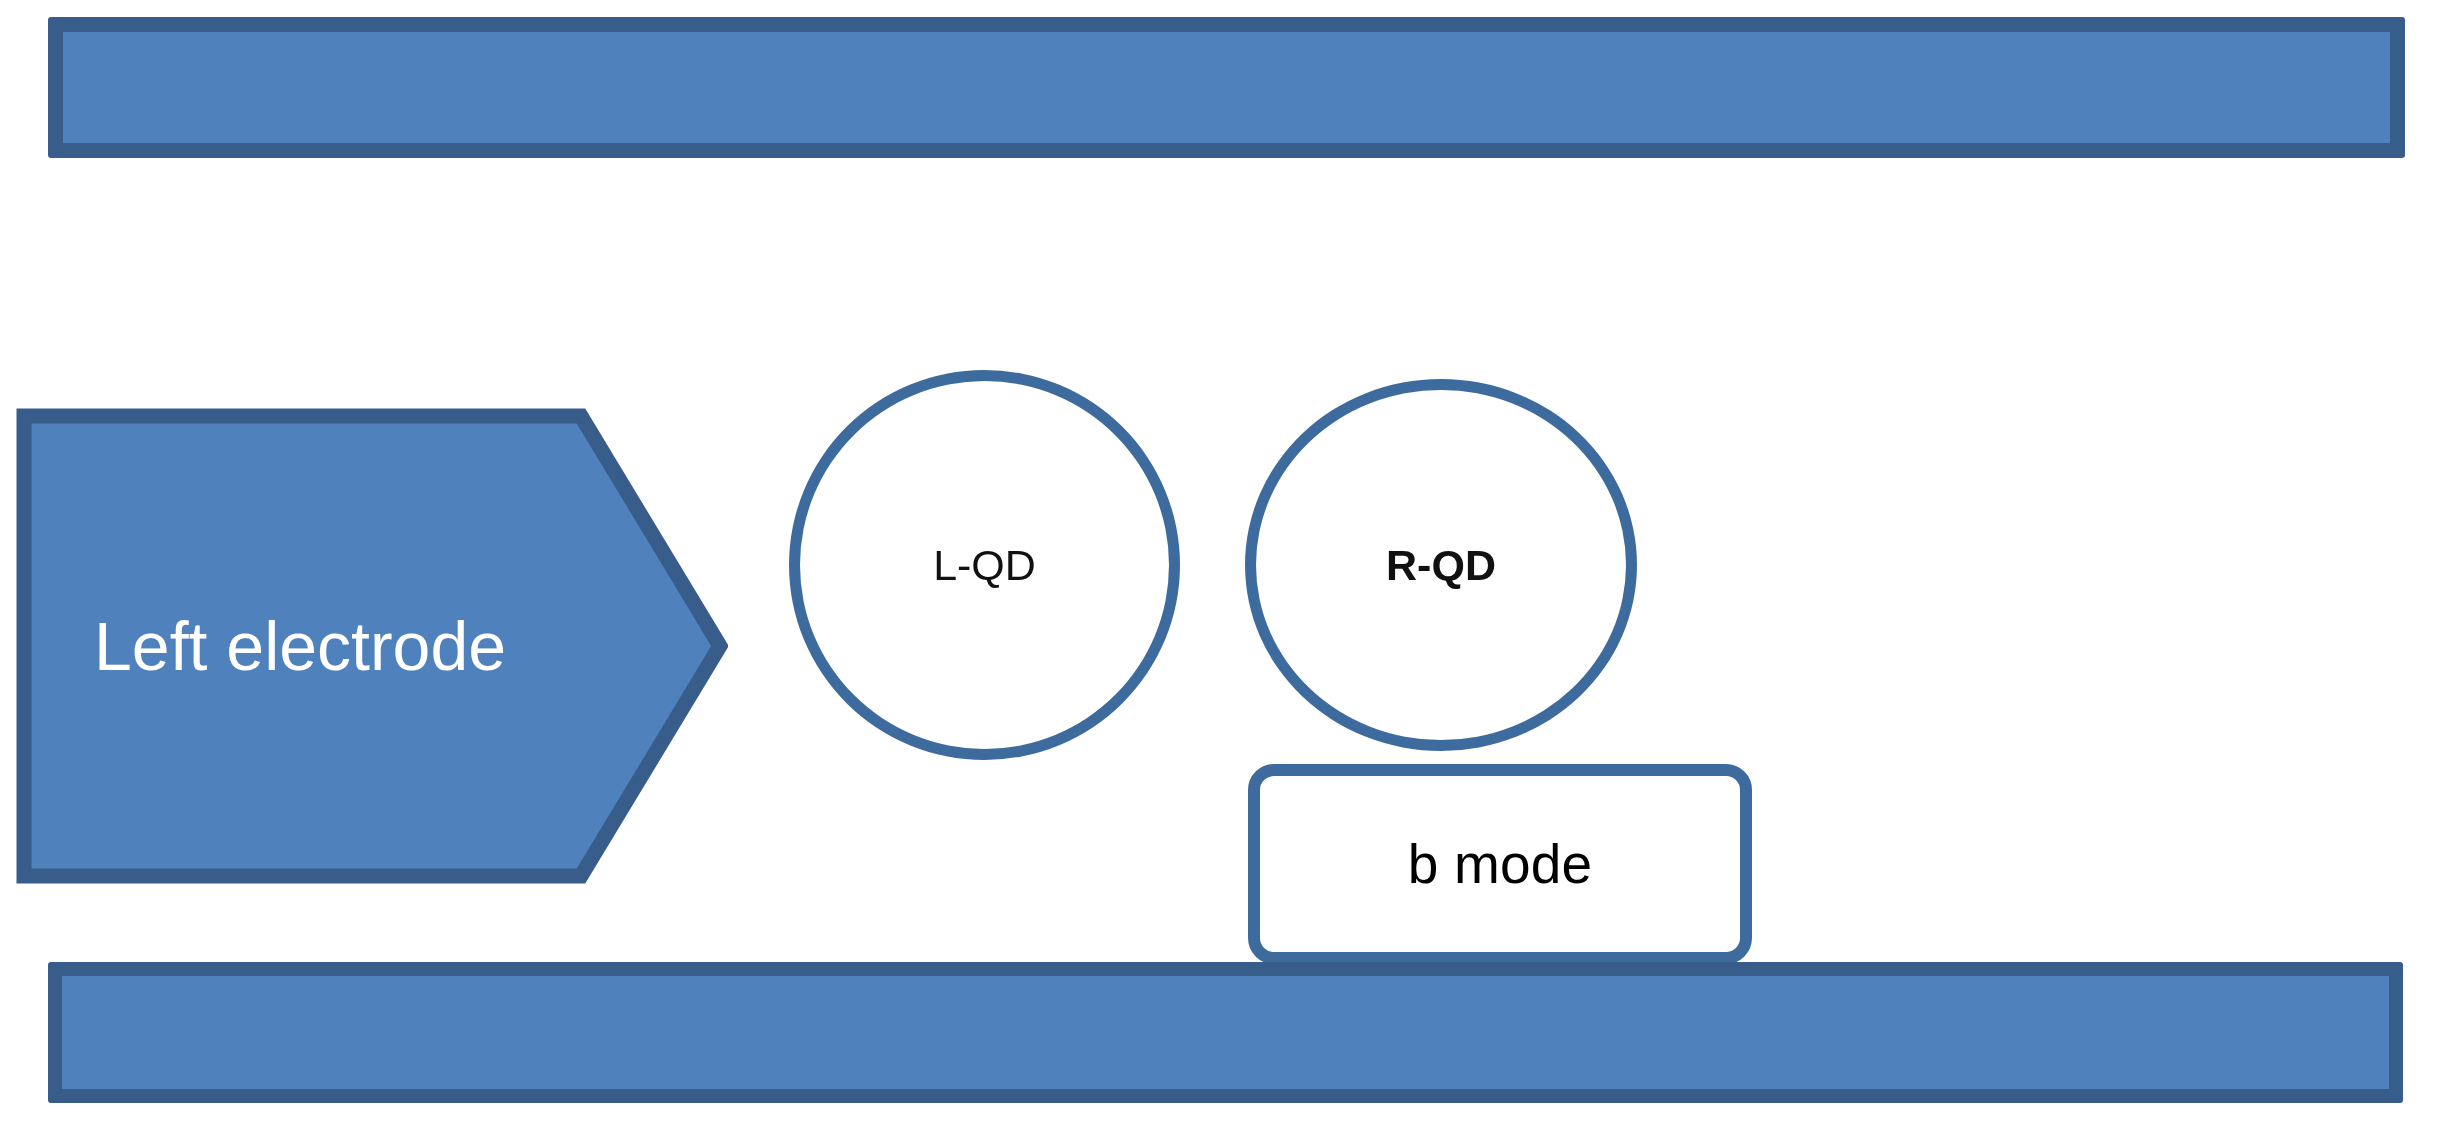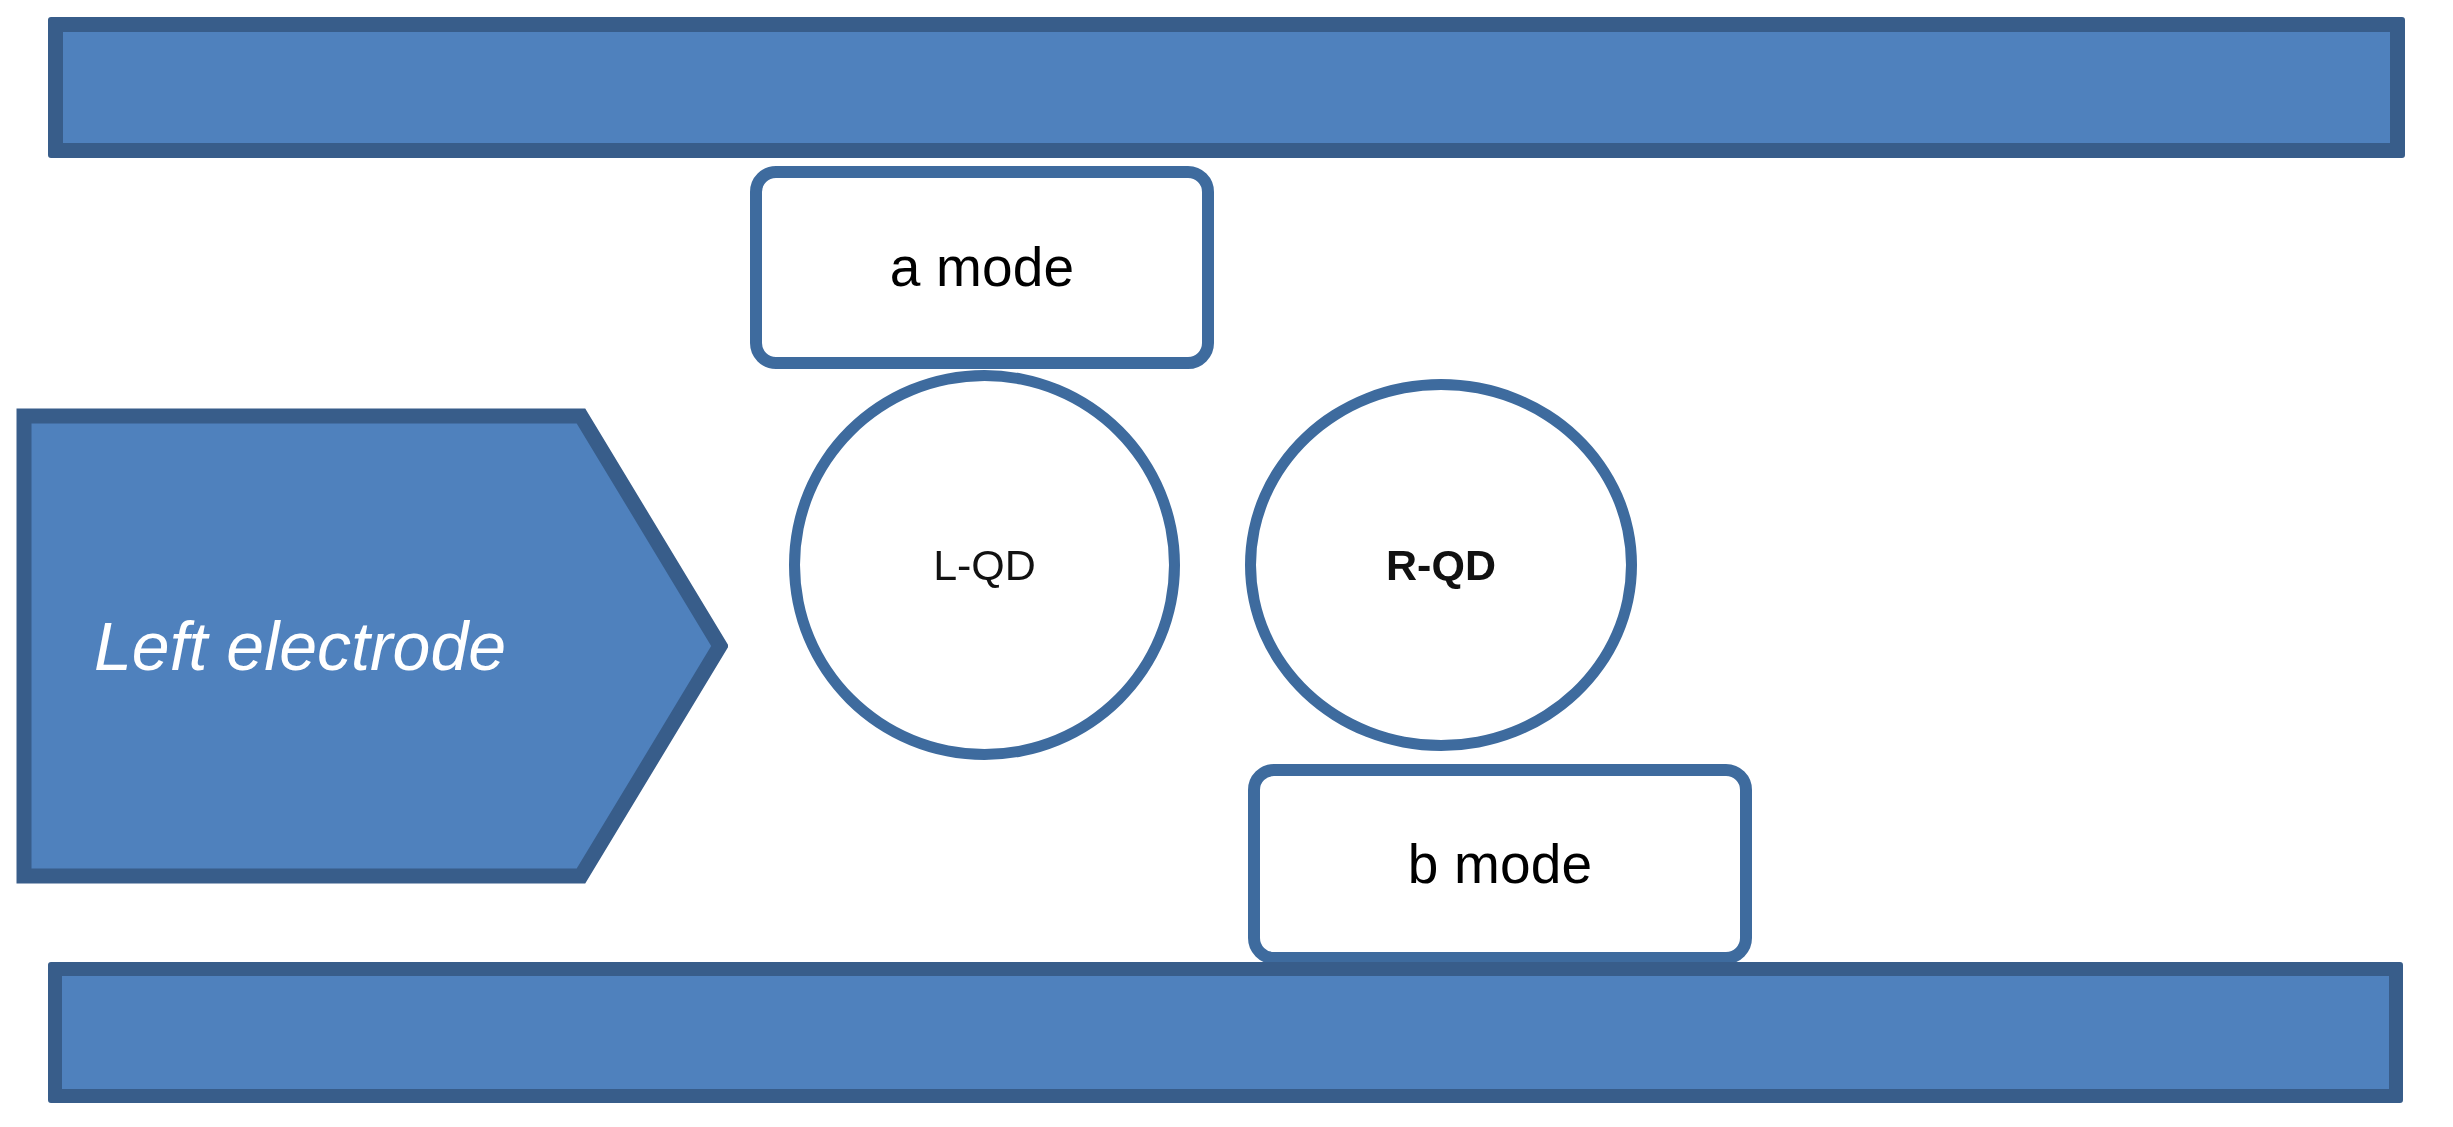--- a/index.html
+++ b/index.html
@@ -83,37 +83,33 @@
     width: 100%;
     height: 100%;
   }
   .electrode .electrode-label {
     position: relative;
     font-size: 68px;
     color: #ffffff;
     line-height: 1;
     white-space: nowrap;
     z-index: 2;
-    font-style: italic;
   }
   #electrode-left  { left: 16px;   top: 408px; width: 712px; height: 476px; }
   #electrode-left  .electrode-label { margin-left: 78px; }
   #electrode-right { left: 1700px; top: 410px; width: 753px; height: 472px; }
   #electrode-right .electrode-label { margin-left: 172px; }
 </style>
 </head>
 <body>
 
 <div id="canvas">
 
   <div class="bar" id="cavity-top-mirror"></div>
 
-  <div class="mode-box" id="mode-box-a">
-    <span class="mode-label">a mode</span>
-  </div>
 
   <div class="electrode" id="electrode-left">
     <svg class="electrode-shape" viewBox="0 0 712 476" preserveAspectRatio="none">
       <polygon points="8,8 565,8 704,238 565,468 8,468" fill="#4F81BD" stroke="#385D8A" stroke-width="15" stroke-linejoin="miter"></polygon>
     </svg>
     <span class="electrode-label">Left electrode</span>
   </div>
 
   <div class="quantum-dot" id="quantum-dot-left">
     <span class="dot-label">L-QD</span>

